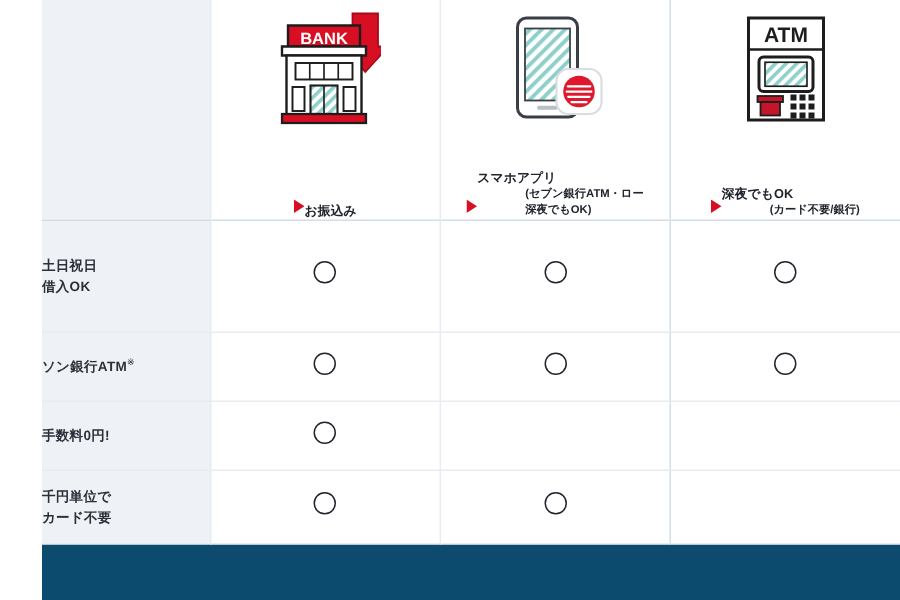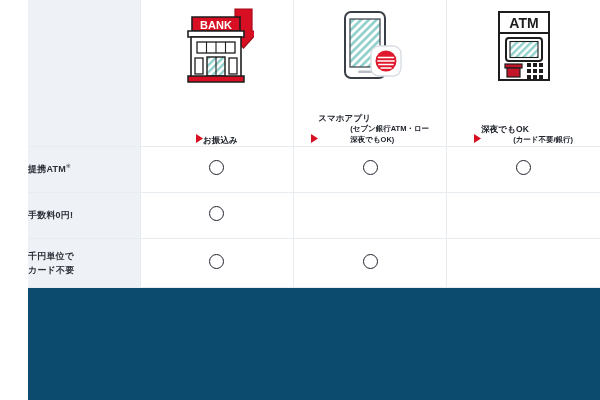--- a/index.html
+++ b/index.html
@@ -309,25 +309,40 @@
               </span>
               <span class="hdr-text">
                 <span class="wrapline">深夜でもOK</span>
                 <span class="sub">(カード不要/銀行)</span>
               </span>
             </div>
           </div>
         </td>
       </tr>
 
+      <tr class="r0">
+        <td class="row-label">
+          <span class="ln">土日祝日</span>
+          <span class="ln">借入OK</span>
+        </td>
+        <td class="data-cell">
+          <span class="mark"></span>
+        </td>
+        <td class="data-cell">
+          <span class="mark"></span>
+        </td>
+        <td class="data-cell">
+          <span class="mark"></span>
+        </td>
+      </tr>
 
 
       <tr class="r2">
         <td class="row-label">
-          <span class="ln"><span>提携ATM</span><sup>※</sup></span>
+          <span class="ln"><span>ソン銀行ATM</span><sup>※</sup></span>
         </td>
         <td class="data-cell">
           <span class="mark"></span>
         </td>
         <td class="data-cell">
           <span class="mark"></span>
         </td>
         <td class="data-cell">
           <span class="mark"></span>
         </td>

